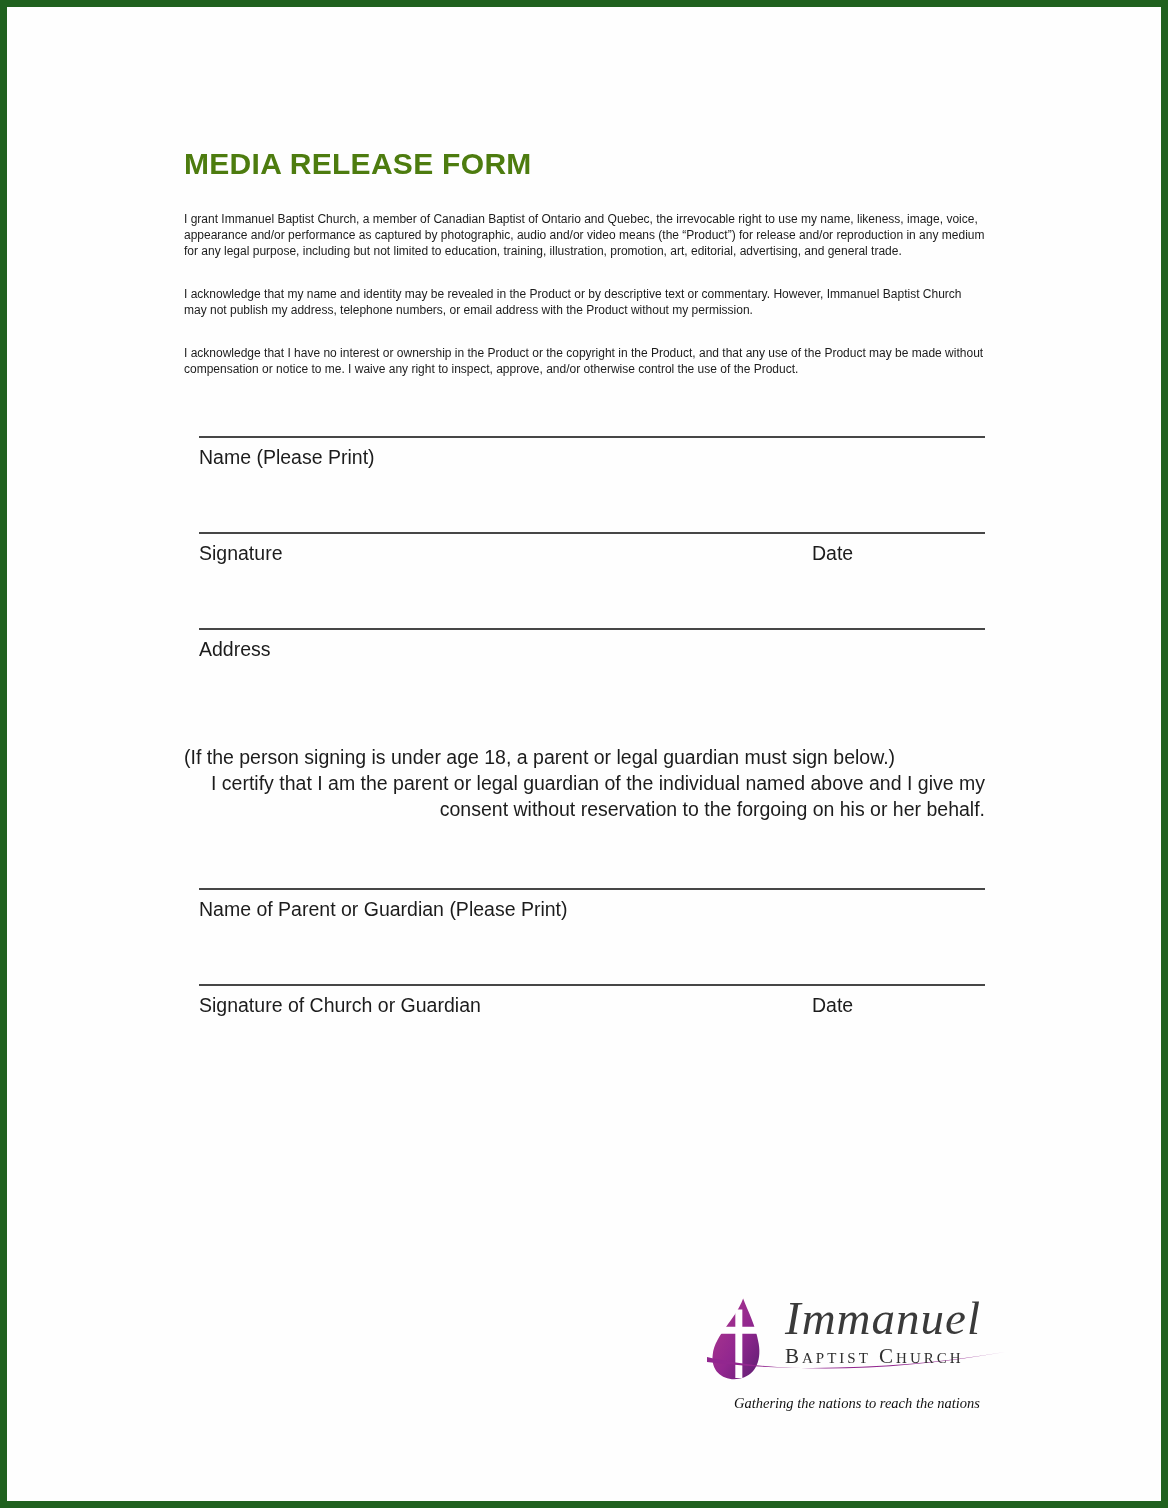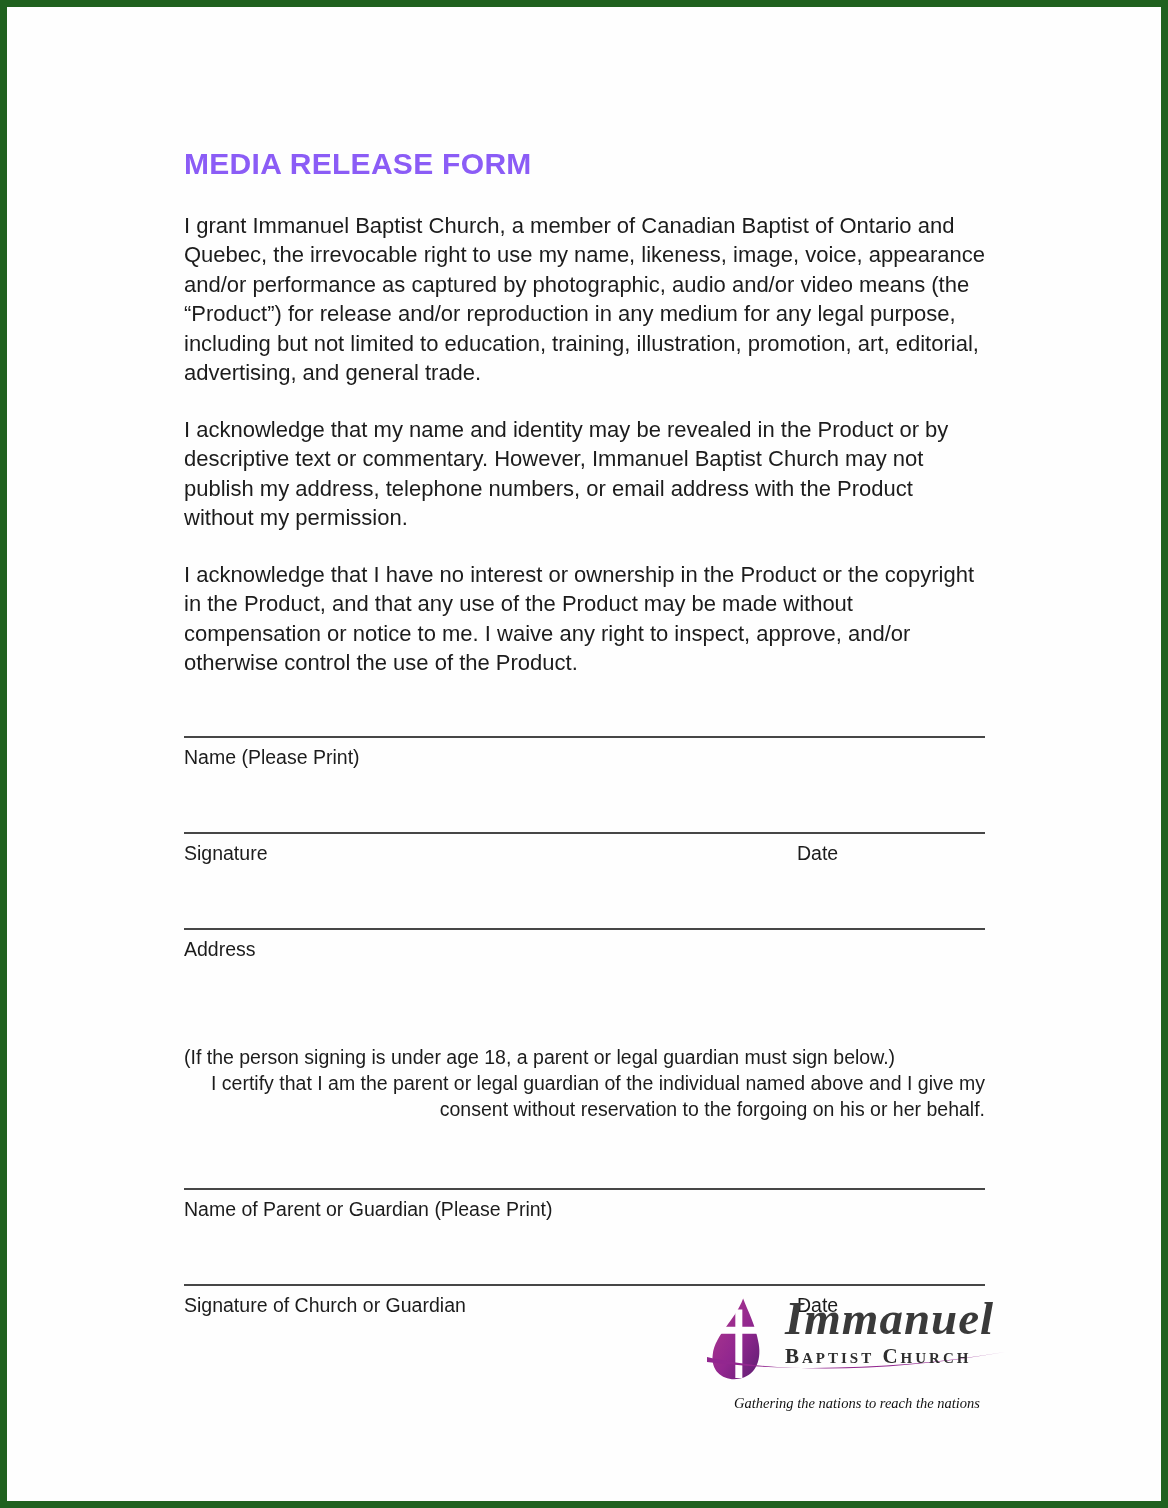--- a/index.html
+++ b/index.html
@@ -9,45 +9,45 @@
     border:7px solid #20611f;
     background:#fefefe;
     font-family:"Liberation Sans", sans-serif;
     color:#1c1c1c;
     position:relative;
     overflow:hidden;
   }
   .content { padding:140px 176px 0 177px; }
 
   .doc-title {
-    font-size:30px; font-weight:700; color:#8b5cf6;
+    font-size:30px; font-weight:700; color:#4d7c0f;
     letter-spacing:0.3px; margin-bottom:30px;
   }
   .para {
-    font-size:22px; line-height:1.34; margin-bottom:27px;
+    font-size:12px; line-height:1.34; margin-bottom:27px;
   }
 
-  .fields { margin-top:58px; }
+  .fields { margin-top:58px;margin-left:15px; }
   .field-block { position:relative; }
   .field-block + .field-block { margin-top:60px; }
   .rule { border-top:2px solid #474747; height:0; }
   .field-labels { position:relative; padding-top:8px; font-size:19.5px; height:34px; }
   .field-label-left { display:inline-block; }
   .field-label-right { position:absolute; left:613px; top:8px; }
 
   .minor-note { margin-top:80px; font-size:19.5px; line-height:1.34; }
   .consent-para { font-size:19.5px; line-height:1.34;text-align:right; }
   .fields-2 { margin-top:66px; }
 
   
   .logo {
     position:absolute; right:148px; top:1288px;
     width:312px;
   }
-  .logo-row { display:flex; align-items:flex-start; position:relative;font-weight:bold; }
+  .logo-row { display:flex; align-items:flex-start; position:relative; }
   .logo-mark { flex:0 0 auto; margin-top:2px; }
   .logo-text { margin-left:6px; font-family:"Liberation Serif", serif; color:#3a3a3a; position:relative; z-index:2; }
   .logo-name { font-size:47px; font-style:italic; line-height:1.0; letter-spacing:1px; }
   .logo-subtitle {
     font-size:21px; font-variant:small-caps; letter-spacing:3px;
     margin-top:2px; text-align:left; padding-right:2px; color:#2e2e2e;
   }
   .logo-wave { position:absolute; left:6px; bottom:14px; z-index:1; }
   .logo-tagline {
     font-family:"Liberation Serif", serif; font-style:italic;

